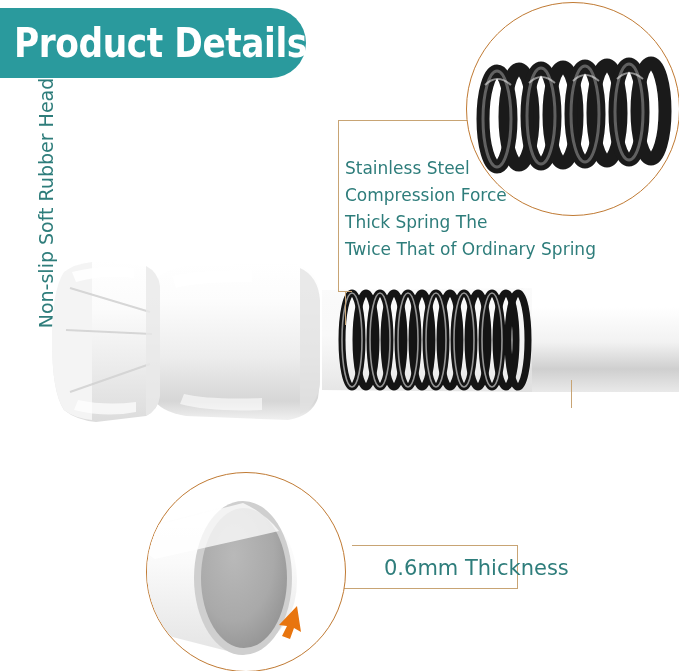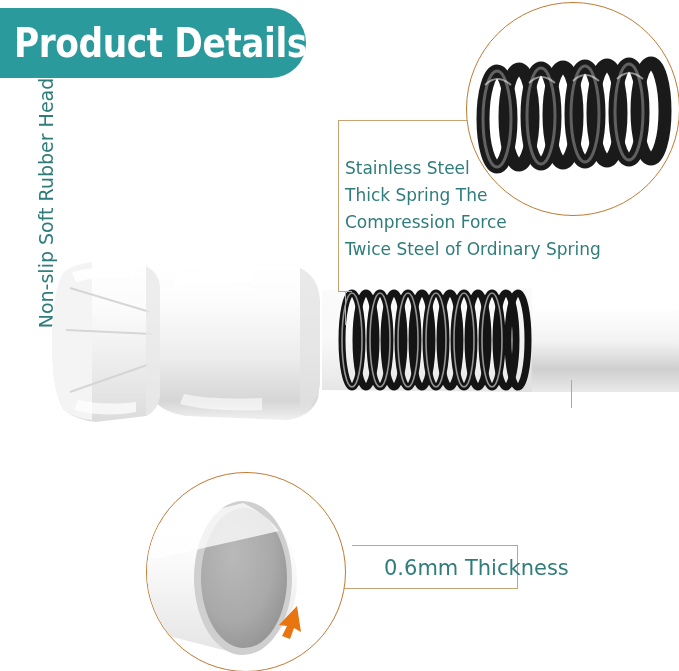--- a/index.html
+++ b/index.html
@@ -227,23 +227,23 @@
   <div class="vlabel">Non-slip Soft Rubber Head</div>
 
   <div class="br-h-top"></div>
   <div class="br-v"></div>
   <div class="br-h-bot"></div>
   <div class="droplineA"></div>
   <div class="droplineB"></div>
 
   <div class="callout-spring">
     <div>Stainless Steel</div>
+    <div>Compression Force</div>
     <div>Thick Spring The</div>
-    <div>Compression Force</div>
-    <div>Twice Steel of Ordinary Spring</div>
+    <div>Twice That of Ordinary Spring</div>
   </div>
 
   <div class="circle circle-spring">
     <svg viewBox="0 0 212 212" width="212" height="212">
       <g fill="none" stroke="#1a1a1a" stroke-width="13">
         <ellipse cx="30" cy="116" rx="14" ry="48"></ellipse>
         <ellipse cx="52" cy="114" rx="14" ry="48"></ellipse>
         <ellipse cx="74" cy="113" rx="14" ry="48"></ellipse>
         <ellipse cx="96" cy="112" rx="14" ry="48"></ellipse>
         <ellipse cx="118" cy="111" rx="14" ry="48"></ellipse>

